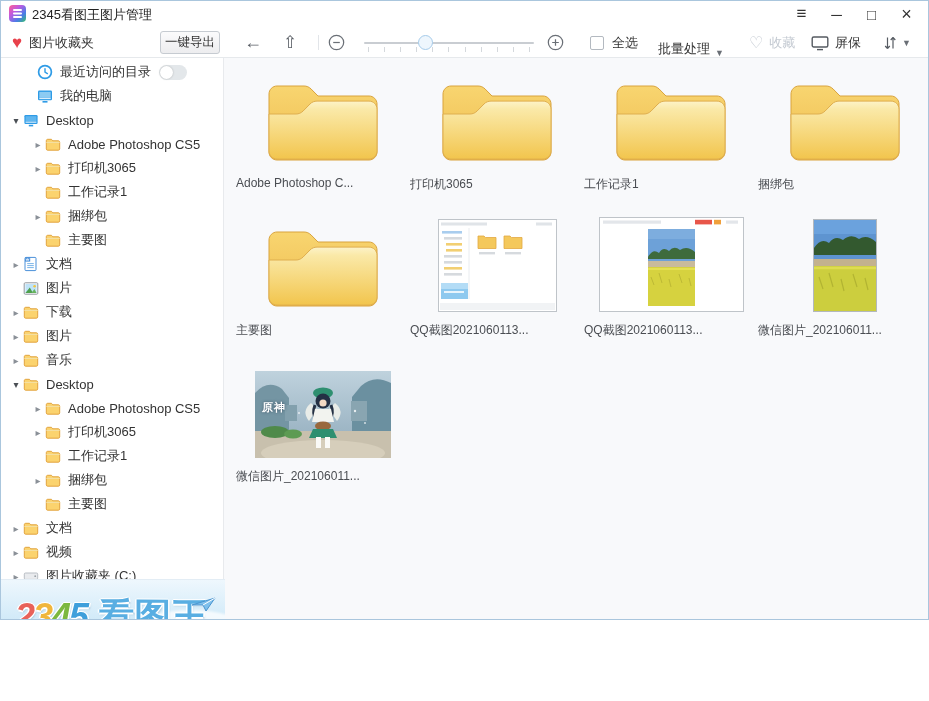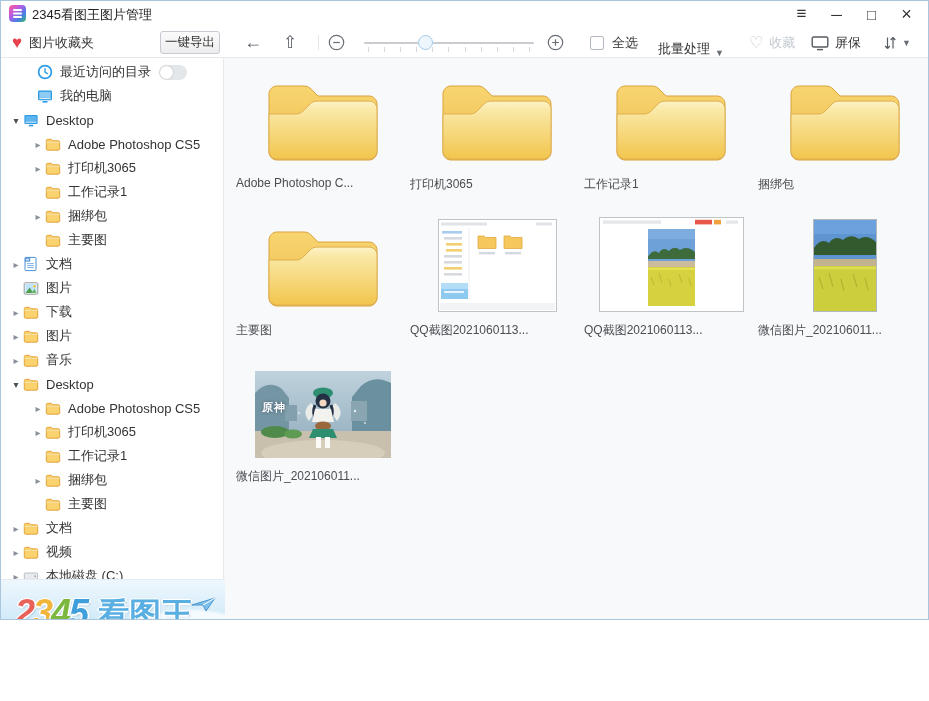--- a/index.html
+++ b/index.html
@@ -75,21 +75,21 @@
 
   
   .ad { position:absolute; left:0; top:578px; width:224px; height:96px; overflow:hidden;
     background:linear-gradient(#eef7fd 0%,#cfe9f8 45%,#9fd2ef 100%); border-top:1px solid #e3edf5; }
   .ad .strip { position:absolute; left:0; bottom:0; width:100%; height:11px;
     background:linear-gradient(#8fc3e8,#56a0d6); }
   .ad .cloud { position:absolute; background:rgba(255,255,255,.75); border-radius:50%; filter:blur(1px); }
   .ad-brand { position:absolute; left:14px; top:12px; display:flex; align-items:baseline; }
   .ad-digit { font-size:36px; font-weight:bold; font-style:italic; letter-spacing:-2px;
     text-shadow:-1.5px 0 #fff,1.5px 0 #fff,0 -1.5px #fff,0 1.5px #fff,1px 2px 2px rgba(60,110,150,.35); }
-  .ad-name { font-size:32px; font-weight:bold; margin-left:10px; color:#59aee2;
+  .ad-name { font-size:37px; font-weight:bold; margin-left:10px; color:#59aee2;
     text-shadow:-1.5px 0 #fff,1.5px 0 #fff,0 -1.5px #fff,0 1.5px #fff,1px 2px 2px rgba(60,110,150,.35); }
   .ad-tagline { position:absolute; left:12px; top:62px; font-size:19px; font-weight:bold; font-style:italic;
     color:#3d8fd1; font-family:"DejaVu Serif",serif; letter-spacing:2px; }
   .ad-plane { position:absolute; right:8px; top:16px; }
 
   
   .statusbar { position:absolute; left:0; top:675px; width:100%; height:26px; background:#fff; border-top:7px solid #c2410c; }
   .status-text { position:absolute; left:9px; top:6px; font-size:12.5px; color:#333; }
   .grip { position:absolute; right:6px; bottom:5px; width:14px; height:12px; }
   .grip i { position:absolute; width:3px; height:3px; background:#c9ccd0; }
@@ -401,21 +401,21 @@
           <span>视频</span>
         </div>
         <div class="tree-row ind1">
           <span class="tree-arrow">▸</span>
           <span class="tree-ic">
             <svg width="16" height="16" viewBox="0 0 16 16">
               <rect x="1.3" y="5" width="13.4" height="6.4" rx="1.2" fill="#e9ebee" stroke="#b9bec4"></rect>
               <circle cx="12.2" cy="8.2" r=".9" fill="#9aa0a6"></circle>
             </svg>
           </span>
-          <span>本地磁盘 (C:)</span>
+          <span>图片收藏夹 (C:)</span>
         </div>
       </div>
   </div>
   <div class="sb-scroll">
     <div class="sb-arrow sb-up">
       <svg width="9" height="6" viewBox="0 0 9 6">
           <path d="M1 5l3.5-4L8 5" fill="none" stroke="#6a6f76" stroke-width="1.2"></path>
         </svg>
     </div>
     <div class="sb-thumb"></div>

